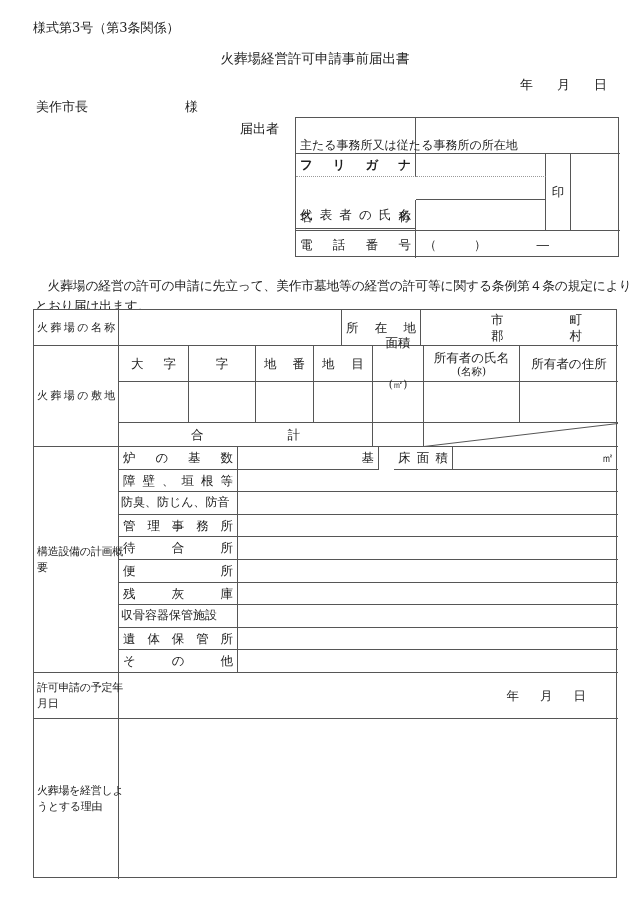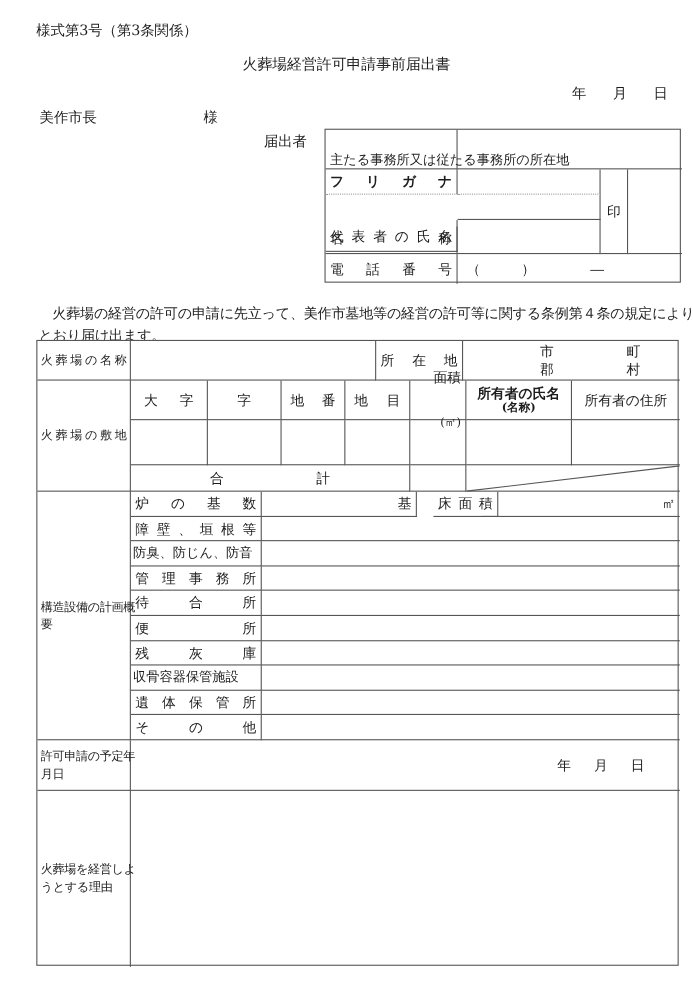--- a/index.html
+++ b/index.html
@@ -116,25 +116,25 @@
     </div>
   <div class="cell br bb ctr" style="left:155px; top:36px; width:67px; height:36px;">
       <span class="t">字</span>
     </div>
   <div class="cell br bb jl" style="left:222px; top:36px; width:58px; height:36px; padding:0 8px;">
       <span class="t">地番</span>
     </div>
   <div class="cell br bb jl" style="left:280px; top:36px; width:59px; height:36px; padding:0 8px;">
       <span class="t">地目</span>
     </div>
-  <div class="cell br bb" style="left:339px; top:36px; width:51px; height:36px; flex-direction:column; justify-content:center; align-items:flex-end;gap:28px;">
+  <div class="cell br bb" style="left:339px; top:36px; width:51px; height:36px; flex-direction:column; justify-content:center; align-items:center;gap:28px;">
     <span style="text-align:justify; text-align-last:justify; text-justify:inter-character; display:block; line-height:14px;">面積</span>
     <span class="small" style="text-align:center; display:block; line-height:13px;">(㎡)</span>
   </div>
-  <div class="cell br bb ctr" style="left:390px; top:36px; width:96px; height:36px; flex-direction:column; justify-content:center; align-items:stretch;font-weight:bold;">
+  <div class="cell br bb ctr" style="left:390px; top:36px; width:96px; height:36px; flex-direction:column; justify-content:center; align-items:stretch;">
     <span style="display:block; text-align:center; line-height:15px;">所有者の氏名</span>
     <span class="small" style="display:block; text-align:center; line-height:13px;">(名称)</span>
   </div>
   <div class="cell bb ctr" style="left:486px; top:36px; width:98px; height:36px;">
       <span class="t">所有者の住所</span>
     </div>
 
   <div class="cell br bb" style="left:85px; top:72px; width:70px; height:41px;"></div>
   <div class="cell br bb" style="left:155px; top:72px; width:67px; height:41px;"></div>
   <div class="cell br bb" style="left:222px; top:72px; width:58px; height:41px;"></div>

